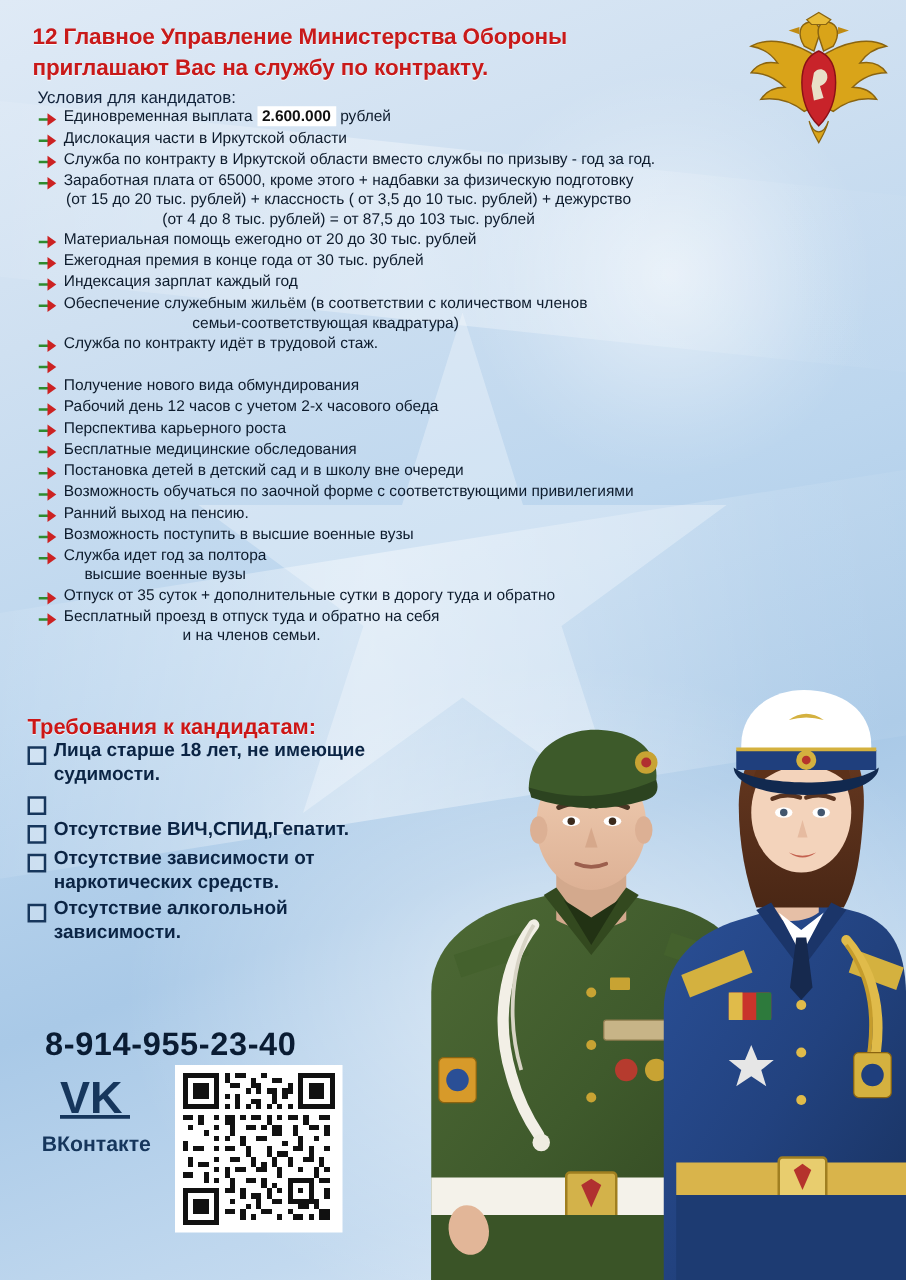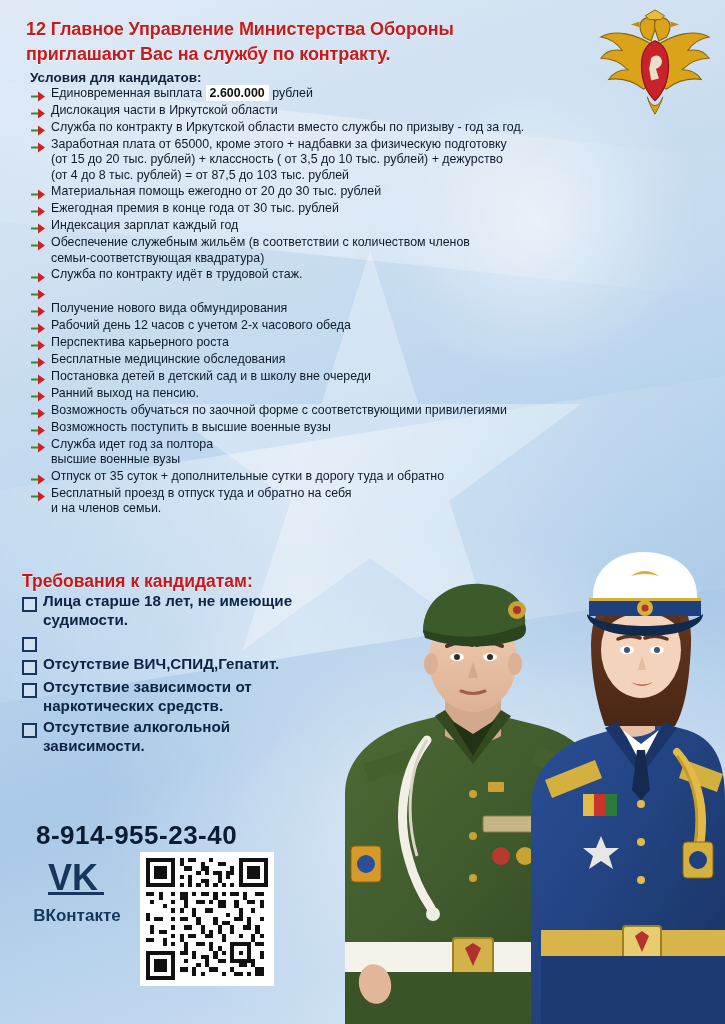--- a/index.html
+++ b/index.html
@@ -86,33 +86,34 @@
     height: 112px;
   }
 
   
   .cond-title {
     position: absolute;
     left: 30px;
     top: 70px;
     font-size: 13.5px;
     color: #11223a;
-    font-weight: bold;
+    font-weight: normal;
   }
   .cond-list {
     position: absolute;
     left: 30px;
     top: 86px;
     width: 650px;
   }
   .cond-item {
     display: flex;
     align-items: flex-start;
     margin-bottom: 1px;
     min-height: 16px;
+    text-align: center;
   }
   .arrow-icon {
     flex: 0 0 auto;
     width: 16px;
     height: 13px;
     margin-top: 3px;
     margin-right: 5px;
   }
   .cond-text {
     font-size: 12.4px;
@@ -363,28 +364,28 @@
             <path d="M1 6.5 H9" stroke="#2e8b2e" stroke-width="2" fill="none"></path>
             <path d="M8 1.5 L15 6.5 L8 11.5 Z" fill="#cc2222"></path>
           </svg></span>
         <div class="cond-text">Постановка детей в детский сад и в школу вне очереди</div>
       </div>
       <div class="cond-item">
         <span class="arrow-icon"><svg viewBox="0 0 16 13" width="16" height="13" xmlns="http://www.w3.org/2000/svg">
             <path d="M1 6.5 H9" stroke="#2e8b2e" stroke-width="2" fill="none"></path>
             <path d="M8 1.5 L15 6.5 L8 11.5 Z" fill="#cc2222"></path>
           </svg></span>
+        <div class="cond-text">Возможность обучаться по заочной форме с соответствующими привилегиями</div>
+      </div>
+      <div class="cond-item">
+        <span class="arrow-icon"><svg viewBox="0 0 16 13" width="16" height="13" xmlns="http://www.w3.org/2000/svg">
+            <path d="M1 6.5 H9" stroke="#2e8b2e" stroke-width="2" fill="none"></path>
+            <path d="M8 1.5 L15 6.5 L8 11.5 Z" fill="#cc2222"></path>
+          </svg></span>
         <div class="cond-text">Ранний выход на пенсию.</div>
-      </div>
-      <div class="cond-item">
-        <span class="arrow-icon"><svg viewBox="0 0 16 13" width="16" height="13" xmlns="http://www.w3.org/2000/svg">
-            <path d="M1 6.5 H9" stroke="#2e8b2e" stroke-width="2" fill="none"></path>
-            <path d="M8 1.5 L15 6.5 L8 11.5 Z" fill="#cc2222"></path>
-          </svg></span>
-        <div class="cond-text">Возможность обучаться по заочной форме с соответствующими привилегиями</div>
       </div>
       <div class="cond-item">
         <span class="arrow-icon"><svg viewBox="0 0 16 13" width="16" height="13" xmlns="http://www.w3.org/2000/svg">
             <path d="M1 6.5 H9" stroke="#2e8b2e" stroke-width="2" fill="none"></path>
             <path d="M8 1.5 L15 6.5 L8 11.5 Z" fill="#cc2222"></path>
           </svg></span>
         <div class="cond-text">Возможность поступить в высшие военные вузы</div>
       </div>
       <div class="cond-item">
         <span class="arrow-icon"><svg viewBox="0 0 16 13" width="16" height="13" xmlns="http://www.w3.org/2000/svg">

